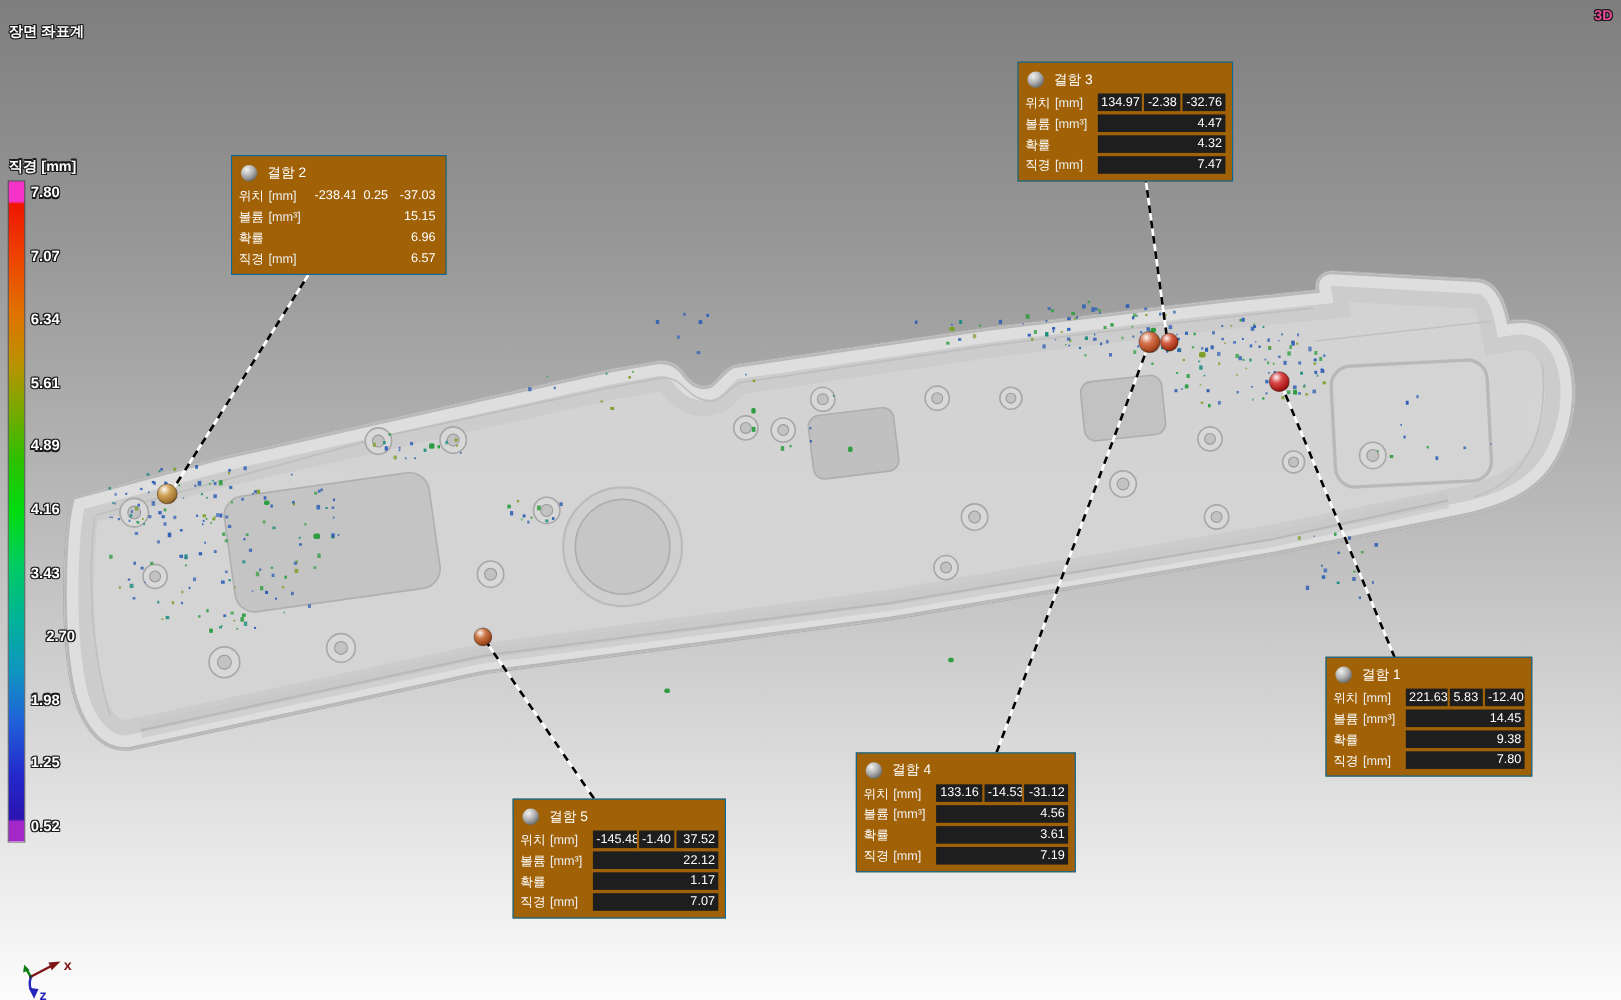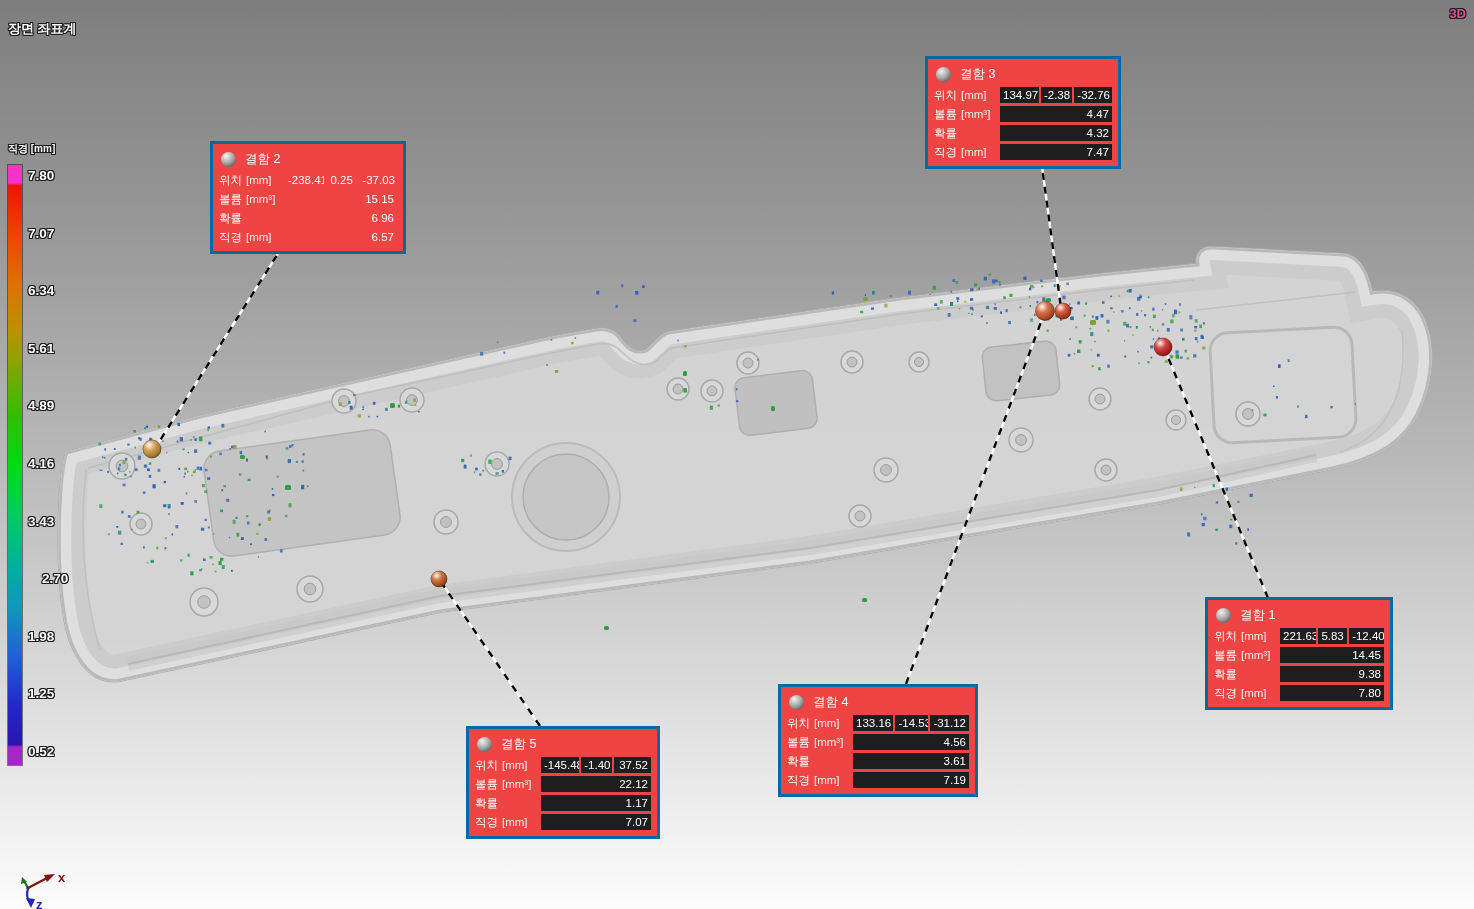--- a/index.html
+++ b/index.html
@@ -11,36 +11,36 @@
   }
   #scene{position:absolute;left:0;top:0;z-index:1;}
   .outlined{
     color:#fff;font-weight:bold;
     text-shadow:-1px -1px 0 #1c1c1c,1px -1px 0 #1c1c1c,-1px 1px 0 #1c1c1c,1px 1px 0 #1c1c1c,0 1px 0 #1c1c1c,0 -1px 0 #1c1c1c,1px 0 0 #1c1c1c,-1px 0 0 #1c1c1c;
   }
   #scene-label{position:absolute;left:8px;top:20px;font-size:13px;z-index:6;}
   #mode-label{position:absolute;right:8px;top:6px;font-size:13px;z-index:6;color:#ec4899;}
   
   #scalebar{position:absolute;left:8px;top:142px;z-index:4;width:120px;}
-  #scalebar .scale-title{font-size:10px;white-space:nowrap;}
+  #scalebar .scale-title{font-size:13px;white-space:nowrap;}
   #scalebar .bar{
     position:absolute;left:0;top:23px;width:14px;height:600px;
     box-shadow:0 0 0 1px rgba(30,30,30,.55);
     background:linear-gradient(180deg,
       #f633c8 0%, #f633c8 3%,
       #ee1500 3.4%, #ee4600 12%, #e07200 20%, #b89400 28%, #7fa700 34%,
       #2fc000 42%, #00dc10 50%, #00cc60 58%, #00b496 66%,
       #0f96c0 74%, #2060d8 82%, #2428cc 90%, #2a14b0 96.6%,
       #a428c8 97%, #a428c8 100%);
   }
   #scalebar .ticks{position:absolute;left:20px;top:23px;width:90px;height:600px;}
   #scalebar .tick{position:absolute;transform:translateY(-50%);font-size:13.5px;letter-spacing:0px;}
   
   .defect-box{
-    position:absolute;z-index:5;background:#ef4444;border:3px solid #0369a1;
+    position:absolute;z-index:5;background:#a16207;border:1px solid #0369a1;
     color:#fff;padding:5px 6px 6px;box-sizing:border-box;
   }
   .bh{display:flex;align-items:center;height:20px;margin-bottom:2px;}
   .ball{
     width:15px;height:15px;border-radius:50%;flex:none;margin:0 9px 0 2px;
     background:radial-gradient(circle at 35% 28%,#f2f2f2,#ababab 45%,#5e5e5e 82%,#454545 100%);
   }
   .bt{font-size:12.5px;}
   .brow{display:flex;align-items:center;height:16px;margin-top:3px;font-size:11.5px;}
   .lblgrp{flex:none;width:64px;display:flex;white-space:nowrap;align-items:baseline;}

